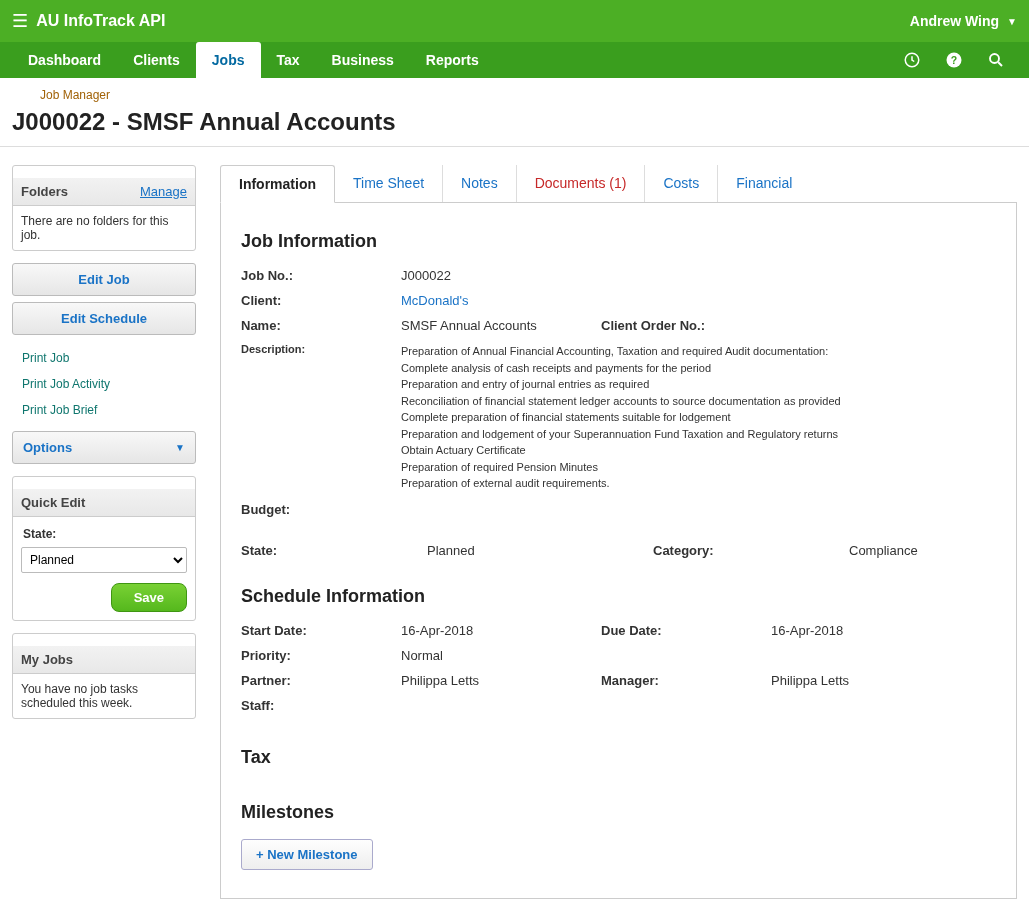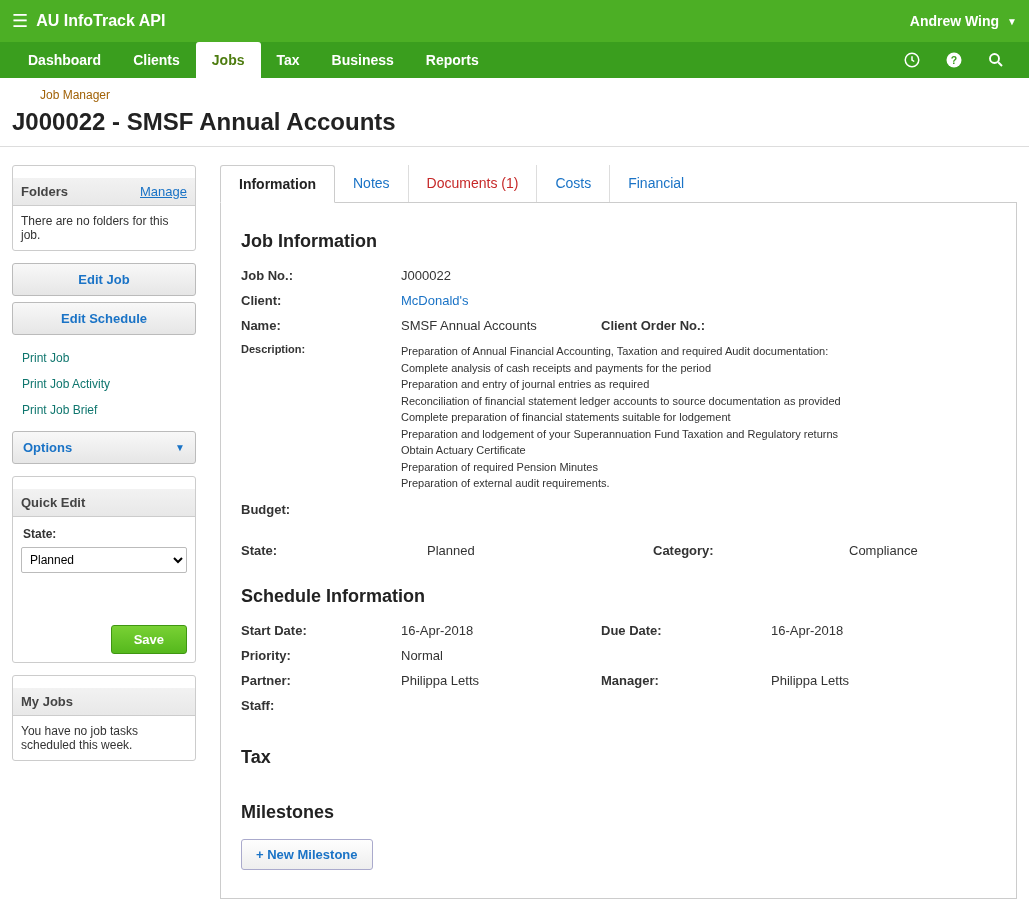--- a/index.html
+++ b/index.html
@@ -50,21 +50,21 @@
   .navbar .nav-item {
     color: #fff;
     font-weight: bold;
     font-size: 14px;
     padding: 0 16px;
     line-height: 36px;
     cursor: pointer;
   }
   .navbar .nav-item.active {
     background: #fff;
-    color: #4d7c0f;
+    color: #0369a1;
     border-top-left-radius: 3px;
     border-top-right-radius: 3px;
   }
   .navbar .nav-right {
     margin-left: auto;
     display: flex;
     align-items: center;
   }
   .navbar .nav-icon {
     color: #fff;
@@ -167,25 +167,24 @@
     font-size: 12px;
     margin-bottom: 10px;
     background: #fff;
   }
   .btn-green {
     background: linear-gradient(#79d134,#55b81d);
     border: 1px solid #3f9612;
     color: #fff;
     font-weight: bold;
     padding: 6px 22px;
-    border-radius: 3px;
+    border-radius: 8px;
     cursor: pointer;
     font-size: 13px;
     float: right;
-    margin-top: 42px;
   }
   .quick-edit-body { padding: 8px; overflow: auto; }
   .main { flex: 1; min-width: 0; }
   .tabs {
     display: flex;
     border-bottom: 1px solid #ccc;
   }
   .tab {
     padding: 10px 18px;
     cursor: pointer;
@@ -337,20 +336,21 @@
         <span class="panel-title">My Jobs</span>
       </div>
       <div class="panel-body">You have no job tasks scheduled this week.</div>
     </div>
 
   </div>
 
   <div class="main">
     <div class="tabs">
       <div class="tab active">Information</div>
+      <div class="tab">Time Sheet</div>
       <div class="tab">Notes</div>
       <div class="tab red">Documents (1)</div>
       <div class="tab">Costs</div>
       <div class="tab" style="border-right:none">Financial</div>
     </div>
 
     <div class="tab-content">
 
       <div class="section-title">Job Information</div>
 

